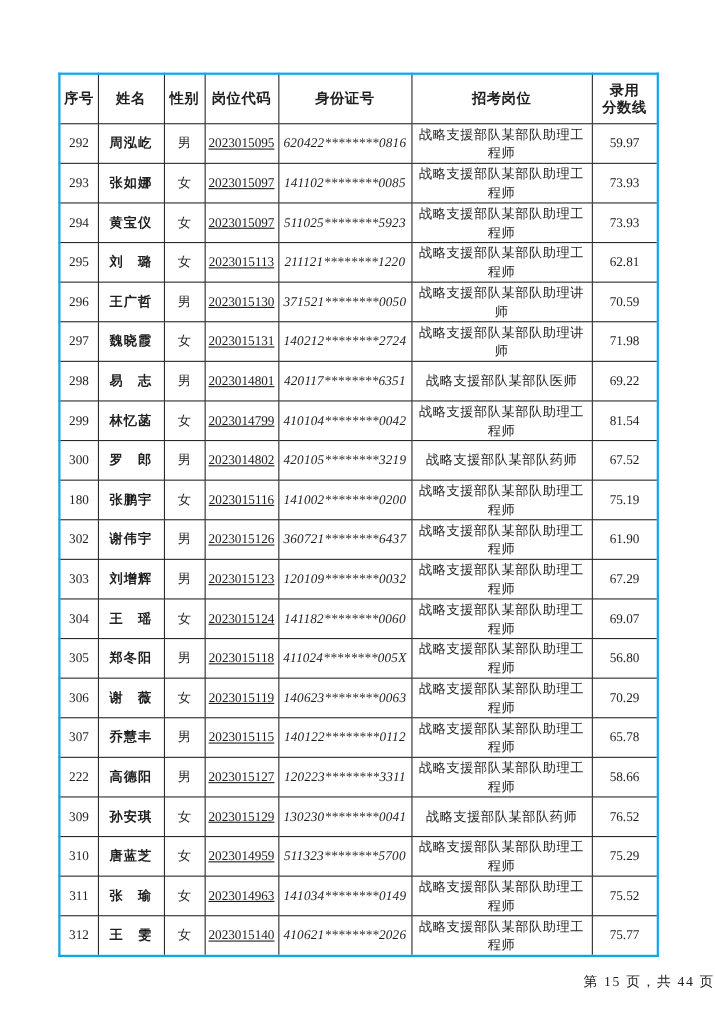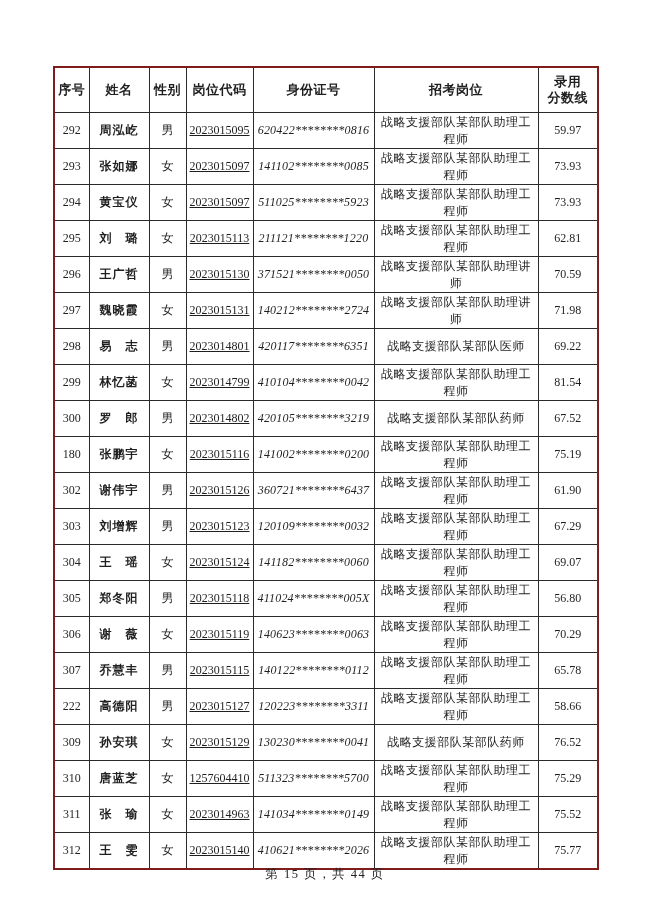--- a/index.html
+++ b/index.html
@@ -20,21 +20,21 @@
     inset: 0;
     background: #ffffff;
   }
   table.roster {
     position: absolute;
     left: 53px;
     top: 66px;
     width: 544px;
     border-collapse: collapse;
     table-layout: fixed;
-    border: 2px solid #7f1d1d;
+    border: 2px solid #0ea5e9;
   }
   table.roster th,
   table.roster td {
     border: 1px solid #2a2a2a;
     text-align: center;
     vertical-align: middle;
     padding: 0 1px;
     overflow: hidden;
   }
   table.roster thead th {
@@ -51,23 +51,23 @@
   }
   td.col-seq   { font-size: 12px; }
   td.col-name  { font-size: 12px; letter-spacing: 1px; font-weight: bold; }
   td.col-code  { font-size: 11.5px; text-decoration: underline; }
   td.col-id    { font-size: 11.5px; letter-spacing: 0.2px; font-style: italic; }
   td.col-position { font-size: 11px; letter-spacing: 0.5px; }
   td.col-score { font-size: 12px; }
   .footer {
     position: absolute;
     left: 0;
-    top: 866px;
+    top: 884px;
     width: 100%;
-    text-align: center;
+    text-align: right;
     font-size: 12.5px;
     letter-spacing: 1.5px;
     color: #1f1f1f;
   }
 </style>
 </head>
 <body>
 
 <div class="page">
 
@@ -253,21 +253,21 @@
           <td class="col-gender">女</td>
           <td class="col-code">2023015129</td>
           <td class="col-id">130230********0041</td>
           <td class="col-position">战略支援部队某部队药师</td>
           <td class="col-score">76.52</td>
         </tr>
         <tr>
           <td class="col-seq">310</td>
           <td class="col-name">唐蓝芝</td>
           <td class="col-gender">女</td>
-          <td class="col-code">1257604410</td>
+          <td class="col-code">2023014959</td>
           <td class="col-id">511323********5700</td>
           <td class="col-position">战略支援部队某部队助理工程师</td>
           <td class="col-score">75.29</td>
         </tr>
         <tr>
           <td class="col-seq">311</td>
           <td class="col-name">张　瑜</td>
           <td class="col-gender">女</td>
           <td class="col-code">2023014963</td>
           <td class="col-id">141034********0149</td>

